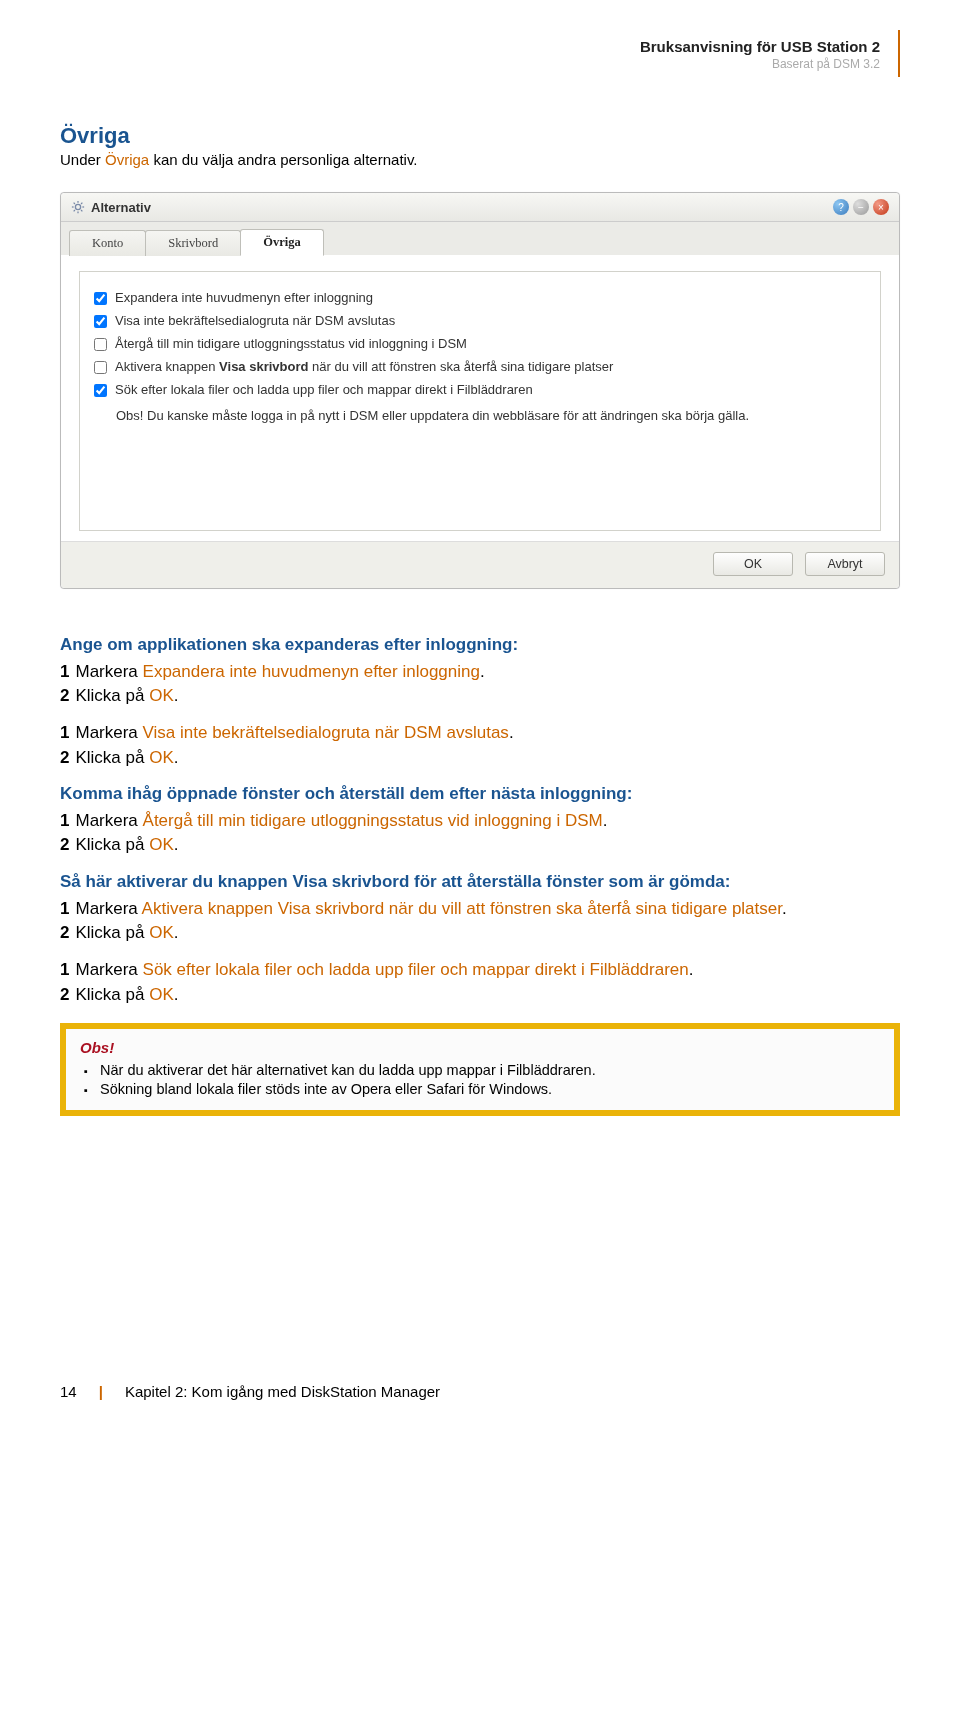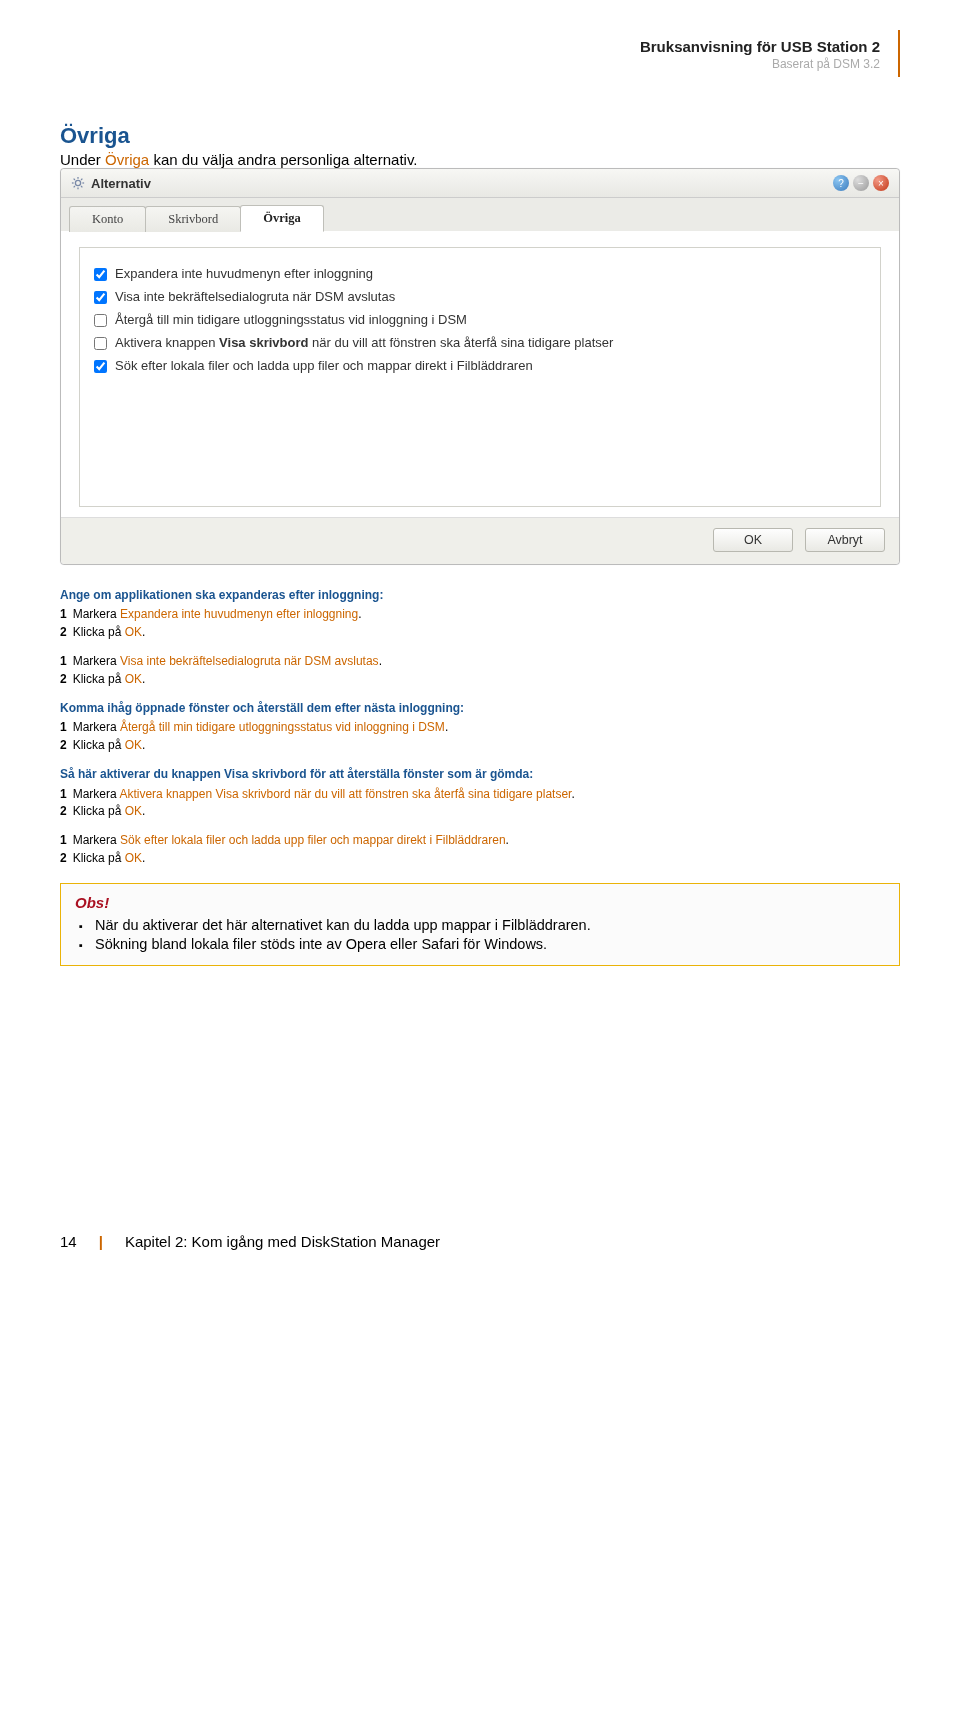--- a/index.html
+++ b/index.html
@@ -33,30 +33,30 @@
       margin-top: 2px;
     }
     .section-title {
       font-size: 22px;
       font-weight: bold;
       color: #1a5490;
       margin-bottom: 2px;
     }
     .intro-line {
       font-size: 15px;
-      margin-bottom: 0;
+      margin-bottom: 24px;
     }
     .highlight-orange { color: #cc6600; }
 
     
     .screenshot {
       border: 1px solid #bbb;
       border-radius: 4px;
       background: #fff;
-      margin-bottom: 22px;
+      margin-bottom: 44px;
       font-size: 13px;
       color: #333;
       box-shadow: 0 0 1px rgba(0,0,0,0.1);
     }
     .ss-titlebar {
       background: linear-gradient(to bottom, #f7f7f4, #e8e8e4);
       border-bottom: 1px solid #ccc;
       padding: 6px 10px;
       display: flex;
       align-items: center;
@@ -144,29 +144,29 @@
       padding: 4px 14px;
       font-size: 12.5px;
       text-align: center;
       border: 1px solid #b8b8b0;
       border-radius: 3px;
       background: linear-gradient(to bottom, #fefefe, #e9e9e4);
       color: #333;
     }
 
     
-    .block { margin-bottom: 12px; font-size: 12px; line-height: 1.45;}
+    .block { margin-bottom: 12px; font-size: 17px; line-height: 1.45;}
     .block-title { font-weight: bold; color: #1a5490; margin-bottom: 2px;}
     .step { margin-left: 0;}
     .step .num { font-weight: bold; margin-right: 6px;}
     .step .orange { color: #cc6600; }
     .step .bold { font-weight: bold; }
 
     .obs-box {
-      border: 1px solid #eab308;
+      border: 6px solid #eab308;
       background: #fbfbfb;
       padding: 10px 14px 10px 14px;
       margin-top: 16px;
     }
     .obs-box .obs-title { color: #aa1122; font-style: italic; font-weight: bold; margin-bottom: 6px; font-size: 15px;}
     .obs-box ul { list-style: none; padding-left: 4px;}
     .obs-box li { position: relative; padding-left: 16px; font-size: 14.5px; margin-bottom: 3px;}
     .obs-box li::before {
       content: "▪";
       position: absolute;
@@ -253,20 +253,21 @@
         <div class="ss-checkrow">
           <input type="checkbox" style="">
           <span>
             <span>Aktivera knappen </span><span class="bold">Visa skrivbord</span><span> när du vill att fönstren ska återfå sina tidigare platser</span>
           </span>
         </div>
         <div class="ss-checkrow">
           <input type="checkbox" checked="" style="">
           <span>Sök efter lokala filer och ladda upp filer och mappar direkt i Filbläddraren</span>
         </div>
+        <div class="ss-note">Obs! Du kanske måste logga in på nytt i DSM eller uppdatera din webbläsare för att ändringen ska börja gälla.</div>
       </div>
     </div>
 
     <div class="ss-footer">
       <div class="ss-btn">OK</div>
       <div class="ss-btn">Avbryt</div>
     </div>
   </div>
 
   <div>

